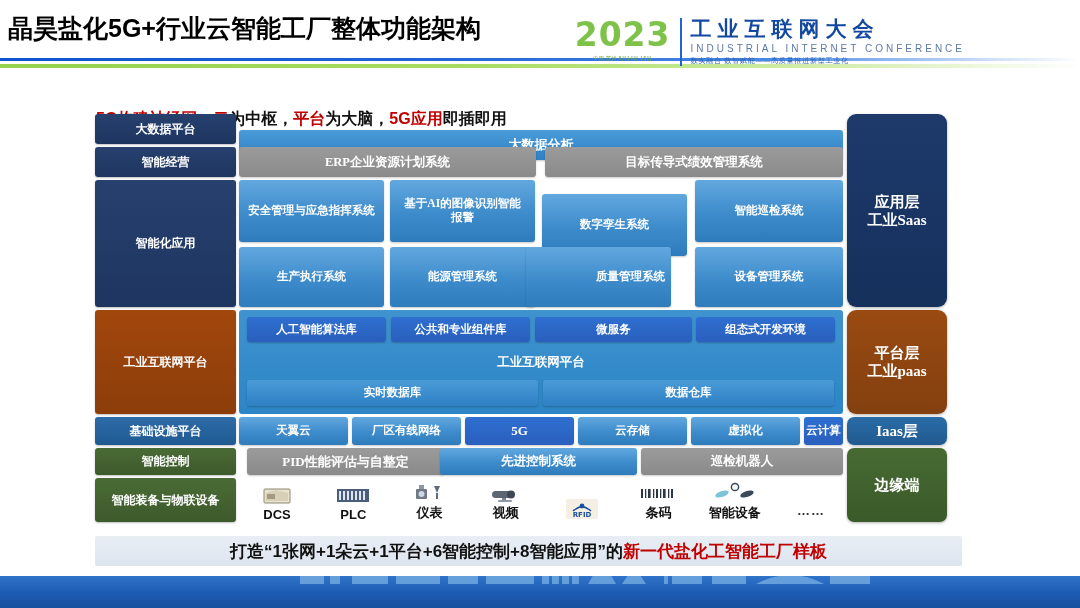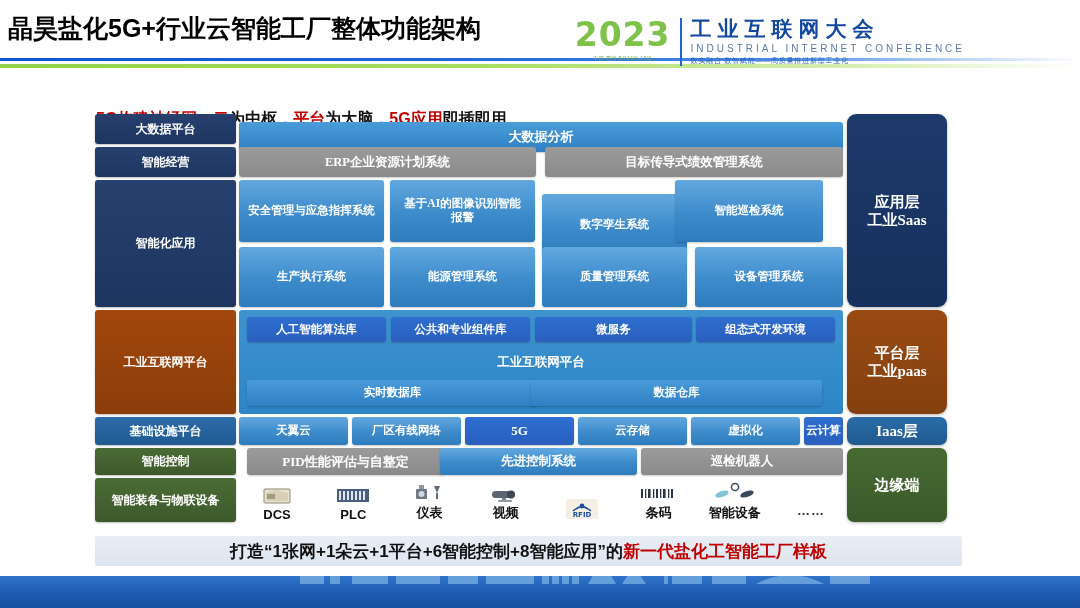--- a/index.html
+++ b/index.html
@@ -153,51 +153,51 @@
       <span>平台层</span>
       <span>工业paas</span>
     </div>
     <div class="cell bigiaas lbl-r sec" style="left:752px;top:303px;width:100px;height:28px;">
       <span>Iaas层</span>
     </div>
     <div class="cell biggreen lbl-r sec" style="left:752px;top:334px;width:100px;height:74px;">
       <span>边缘端</span>
     </div>
 
-    <div class="cell sky-strong lbl-m sec" style="left:144px;top:8px;width:604px;height:30px;font-size:13px;">
+    <div class="cell sky-strong lbl-m sec" style="left:144px;top:16px;width:604px;height:30px;font-size:13px;">
       <span>大数据分析</span>
     </div>
 
     <div class="cell gray lbl-m sec" style="left:144px;top:33px;width:297px;height:30px;font-size:12.5px;">
       <span>ERP企业资源计划系统</span>
     </div>
     <div class="cell gray lbl-m sec" style="left:450px;top:33px;width:298px;height:30px;font-size:12.5px;">
       <span>目标传导式绩效管理系统</span>
     </div>
 
     <div class="cell sky lbl-s sec" style="left:144px;top:66px;width:145px;height:62px;padding:0 6px;">
       <span>安全管理与应急指挥系统</span>
     </div>
     <div class="cell sky lbl-s sec" style="left:295px;top:66px;width:145px;height:62px;padding:0 12px;">
       <span>基于AI的图像识别智能报警</span>
     </div>
     <div class="cell sky lbl-s sec" style="left:447px;top:80px;width:145px;height:62px;padding:0 6px;">
       <span>数字孪生系统</span>
     </div>
-    <div class="cell sky lbl-s sec" style="left:580px;top:66px;width:148px;height:62px;padding:0 6px;">
+    <div class="cell sky lbl-s sec" style="left:600px;top:66px;width:148px;height:62px;padding:0 6px;">
       <span>智能巡检系统</span>
     </div>
 
     <div class="cell sky lbl-s sec" style="left:144px;top:133px;width:145px;height:60px;padding:0 6px;">
       <span>生产执行系统</span>
     </div>
     <div class="cell sky lbl-s sec" style="left:295px;top:133px;width:145px;height:60px;padding:0 6px;">
       <span>能源管理系统</span>
     </div>
-    <div class="cell sky lbl-s sec" style="left:447px;top:133px;width:145px;height:60px;padding:12px 6px;">
+    <div class="cell sky lbl-s sec" style="left:431px;top:133px;width:145px;height:60px;padding:12px 6px;justify-content:flex-end;">
       <span>质量管理系统</span>
     </div>
     <div class="cell sky lbl-s sec" style="left:600px;top:133px;width:148px;height:60px;padding:0 6px;">
       <span>设备管理系统</span>
     </div>
 
     <div class="panelbg sec" style="left:144px;top:196px;width:604px;height:104px;">
 
       <div class="cell royal lbl-s" style="position:absolute;left:8px;top:7px;width:139px;height:25px;">
         <span>人工智能算法库</span>
@@ -212,21 +212,21 @@
         <span>组态式开发环境</span>
       </div>
 
       <div style="position:absolute;left:0;top:38px;width:100%;height:28px;display:flex;align-items:center;justify-content:center;color:#fff;font-weight:700;font-size:12.5px;">
         <span>工业互联网平台</span>
       </div>
 
       <div class="cell sky-strong lbl-s" style="position:absolute;left:8px;top:70px;width:291px;height:26px;">
         <span>实时数据库</span>
       </div>
-      <div class="cell sky-strong lbl-s" style="position:absolute;left:292px;top:70px;width:291px;height:26px;">
+      <div class="cell sky-strong lbl-s" style="position:absolute;left:304px;top:70px;width:291px;height:26px;">
         <span>数据仓库</span>
       </div>
     </div>
 
     <div class="cell sky lbl-s sec" style="left:144px;top:303px;width:109px;height:28px;">
       <span>天翼云</span>
     </div>
     <div class="cell sky lbl-s sec" style="left:257px;top:303px;width:109px;height:28px;">
       <span>厂区有线网络</span>
     </div>

